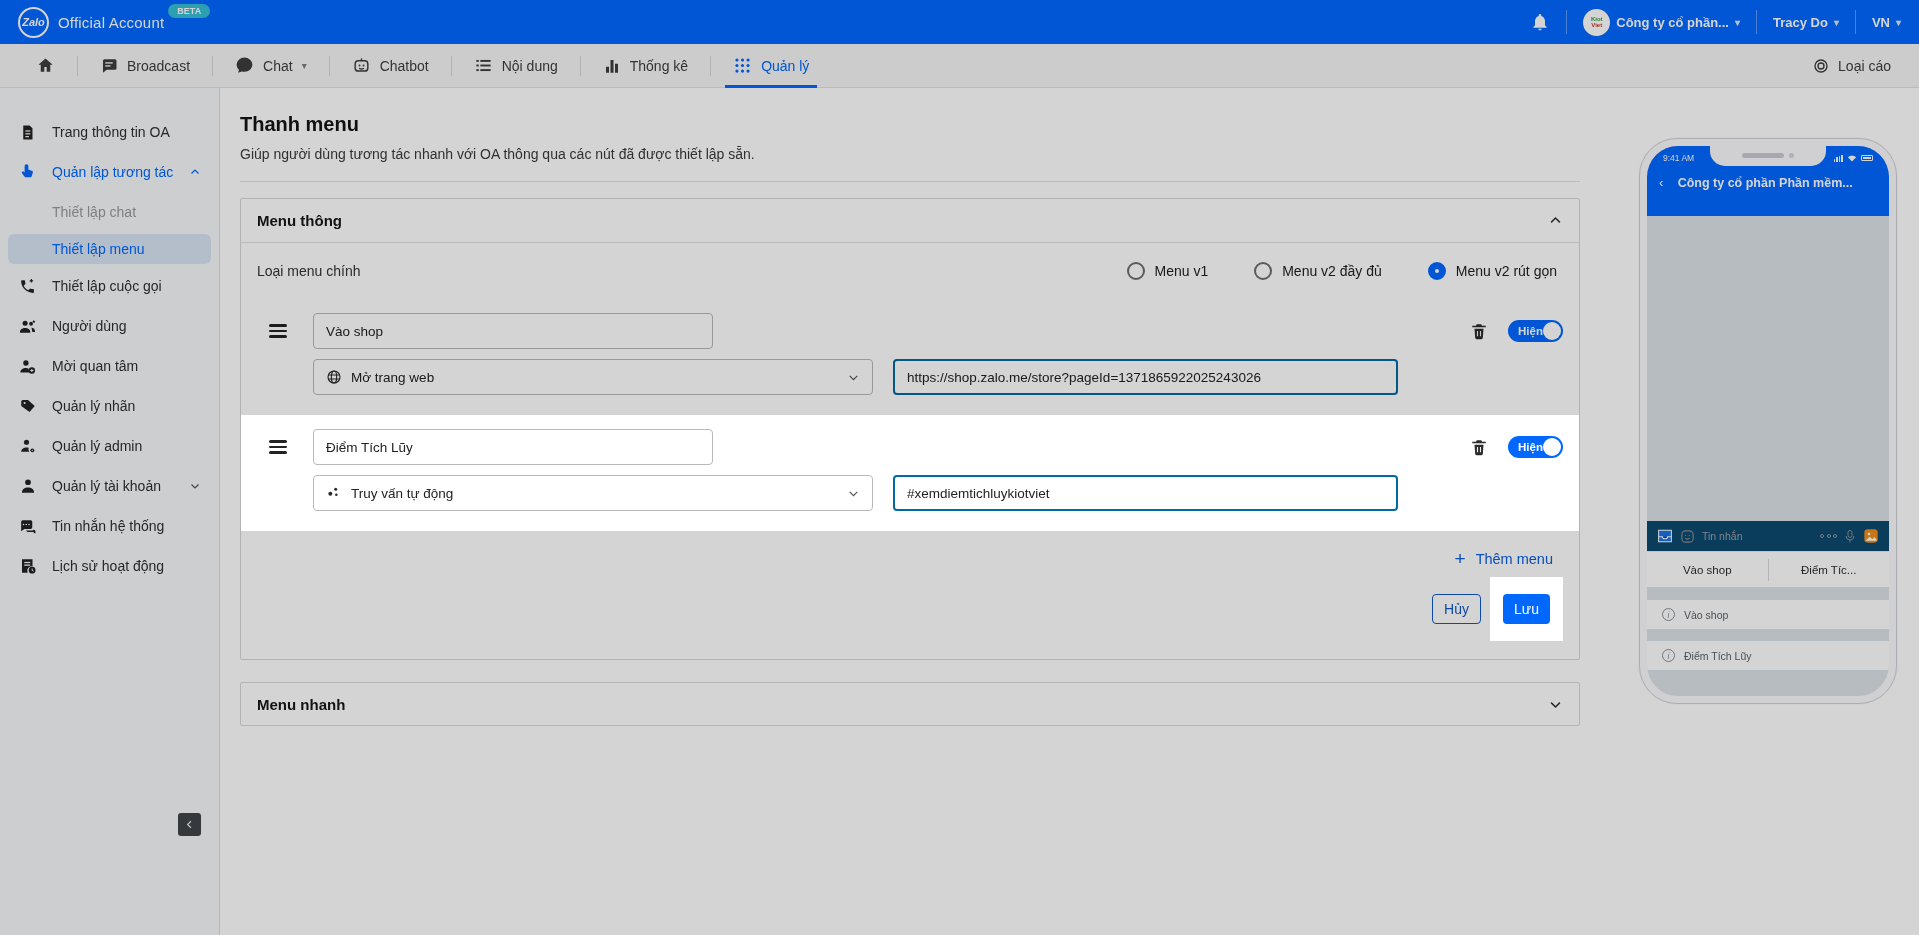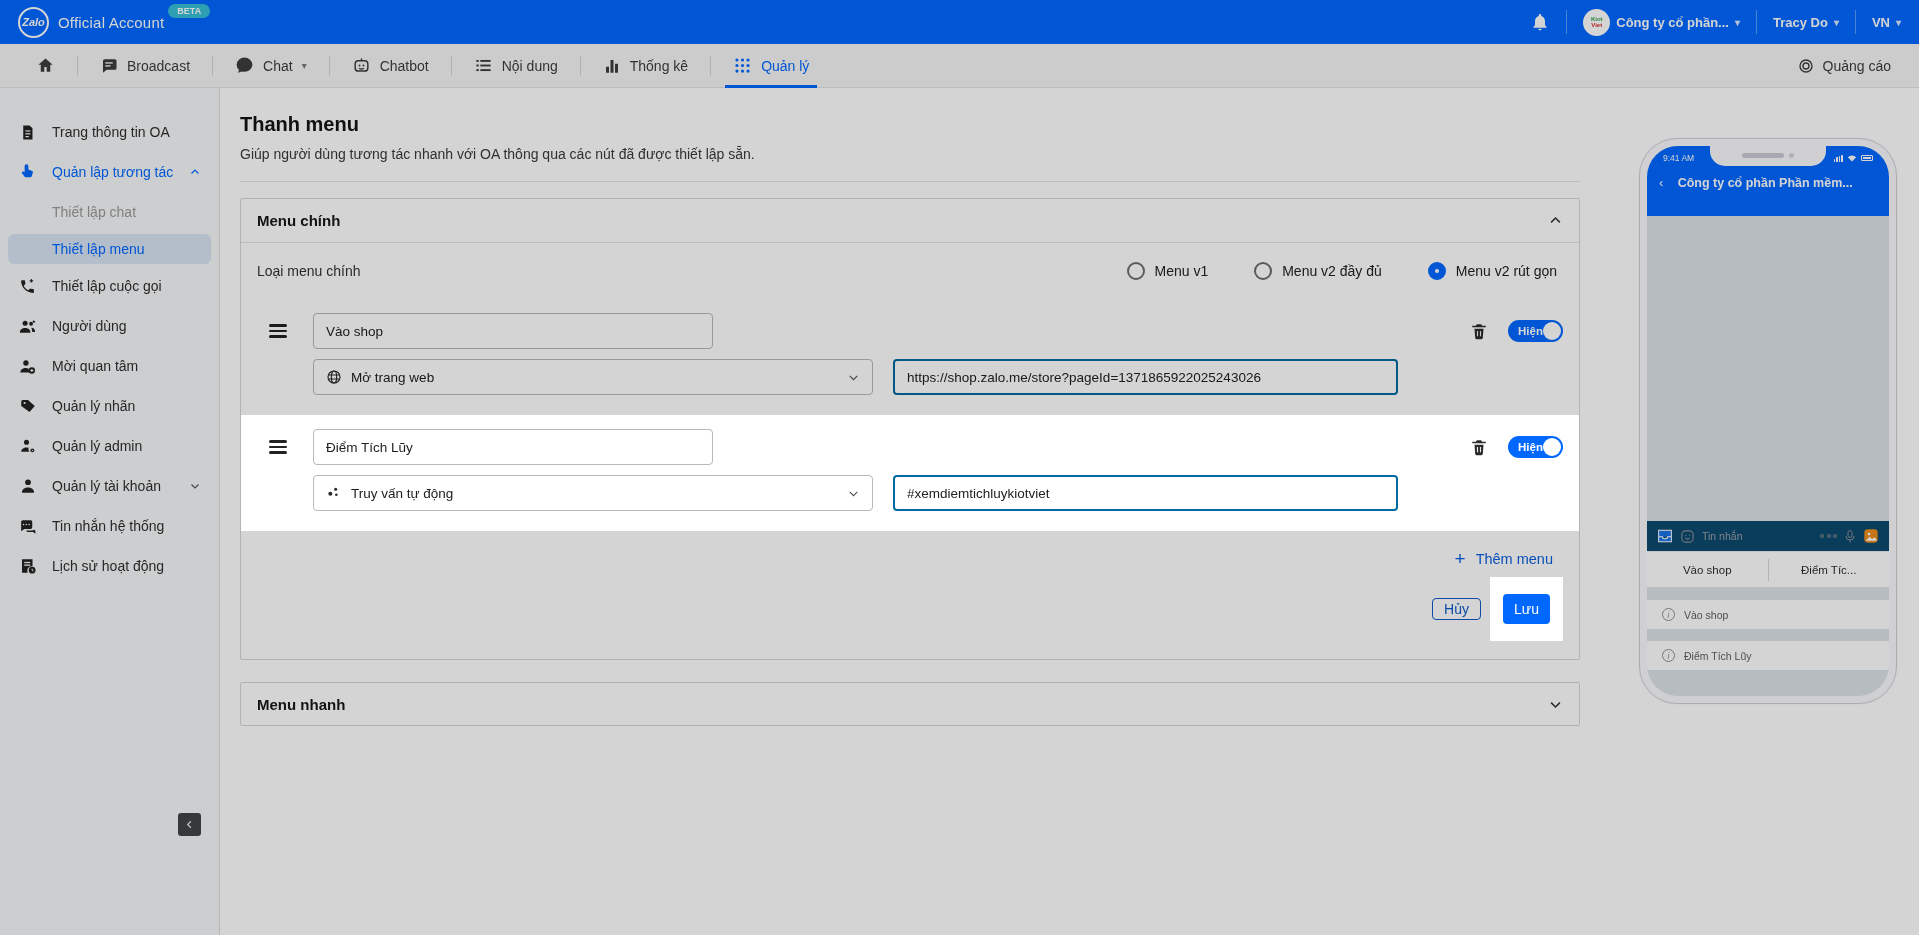--- a/index.html
+++ b/index.html
@@ -90,21 +90,21 @@
             align-items:center; gap:9px; padding:0 12px; font-size:13.5px; color:#222; cursor:pointer; }
   .select .chev-r { margin-left:auto; display:flex; }
   .value-input { width:505px; height:36px; border:2px solid #0369a1; border-radius:4px; padding:0 12px;
                  font-size:13.5px; color:#222; background:transparent; font-family:"Liberation Sans", sans-serif; }
 
   .add-row { display:flex; justify-content:flex-end; padding:20px 26px 6px 0; }
   .add-link { display:flex; align-items:center; gap:10px; color:#0b5fe0; font-size:14.5px; font-weight:500;
               cursor:pointer; }
   .add-link .plus { font-size:19px; line-height:14px; }
   .footer-row { display:flex; justify-content:flex-end; align-items:center; padding:4px 16px 18px 0; }
-  .btn-cancel { width:49px; height:22px; border:1px solid #1059c7; color:#1059c7; background:transparent;
+  .btn-cancel { width:49px; height:30px; border:1px solid #1059c7; color:#1059c7; background:transparent;
                 border-radius:4px; font-size:14px; cursor:pointer; font-family:"Liberation Sans", sans-serif; }
   .save-spot { position:relative; z-index:60; background:#fff; padding:17px 13px; margin-left:9px; }
   .btn-save { width:47px; height:30px; border:none; background:var(--blue); color:#fff; border-radius:4px;
               font-size:14px; cursor:pointer; font-family:"Liberation Sans", sans-serif; }
 
   .quick-panel { width:1340px; border:1px solid #d8d8d8; border-radius:2px; margin-top:22px; height:44px;
                  display:flex; align-items:center; justify-content:space-between; padding:0 16px; cursor:pointer; }
 
   
   .preview { position:absolute; left:1600px; top:88px; right:0; bottom:0; }
@@ -249,21 +249,21 @@
         <circle cx="19" cy="19" r="2"></circle>
       </svg>
     <span>Quản lý</span>
     <div class="underline"></div>
   </div>
   <div class="nav-right">
     <svg width="18" height="18" viewBox="0 0 24 24" fill="none" stroke="#3d3d3d" stroke-width="1.8">
         <circle cx="12" cy="12" r="8"></circle>
         <circle cx="12" cy="12" r="4"></circle>
       </svg>
-    <span>Quảng cáo</span>
+    <span>Loại cáo</span>
   </div>
 </nav>
 
 <aside class="sidebar">
   <div class="sb-item">
     <span class="ic">
         <svg width="17" height="17" viewBox="0 0 24 24" fill="#222">
           <path d="M6 2h9l4 4v16H6z"></path>
           <rect x="9" y="9" width="7" height="1.7" fill="#f7f8f9"></rect>
           <rect x="9" y="13" width="7" height="1.7" fill="#f7f8f9"></rect>
@@ -388,21 +388,21 @@
     </svg>
 </div>
 
 <main class="main">
   <h1 class="page-title">Thanh menu</h1>
   <p class="page-subtitle">Giúp người dùng tương tác nhanh với OA thông qua các nút đã được thiết lập sẵn.</p>
   <div class="page-divider"></div>
 
   <section class="panel">
     <div class="panel-header">
-      <span class="panel-title">Menu chính</span>
+      <span class="panel-title">Menu thông</span>
       <svg width="15" height="15" viewBox="0 0 24 24" fill="none" stroke="#333" stroke-width="2.4">
           <polyline points="5,15 12,8 19,15"></polyline>
         </svg>
     </div>
 
     <div class="type-row">
       <span class="type-label">Loại menu chính</span>
       <div class="radio-group">
         <label class="radio">
           <span class="rb"></span>

